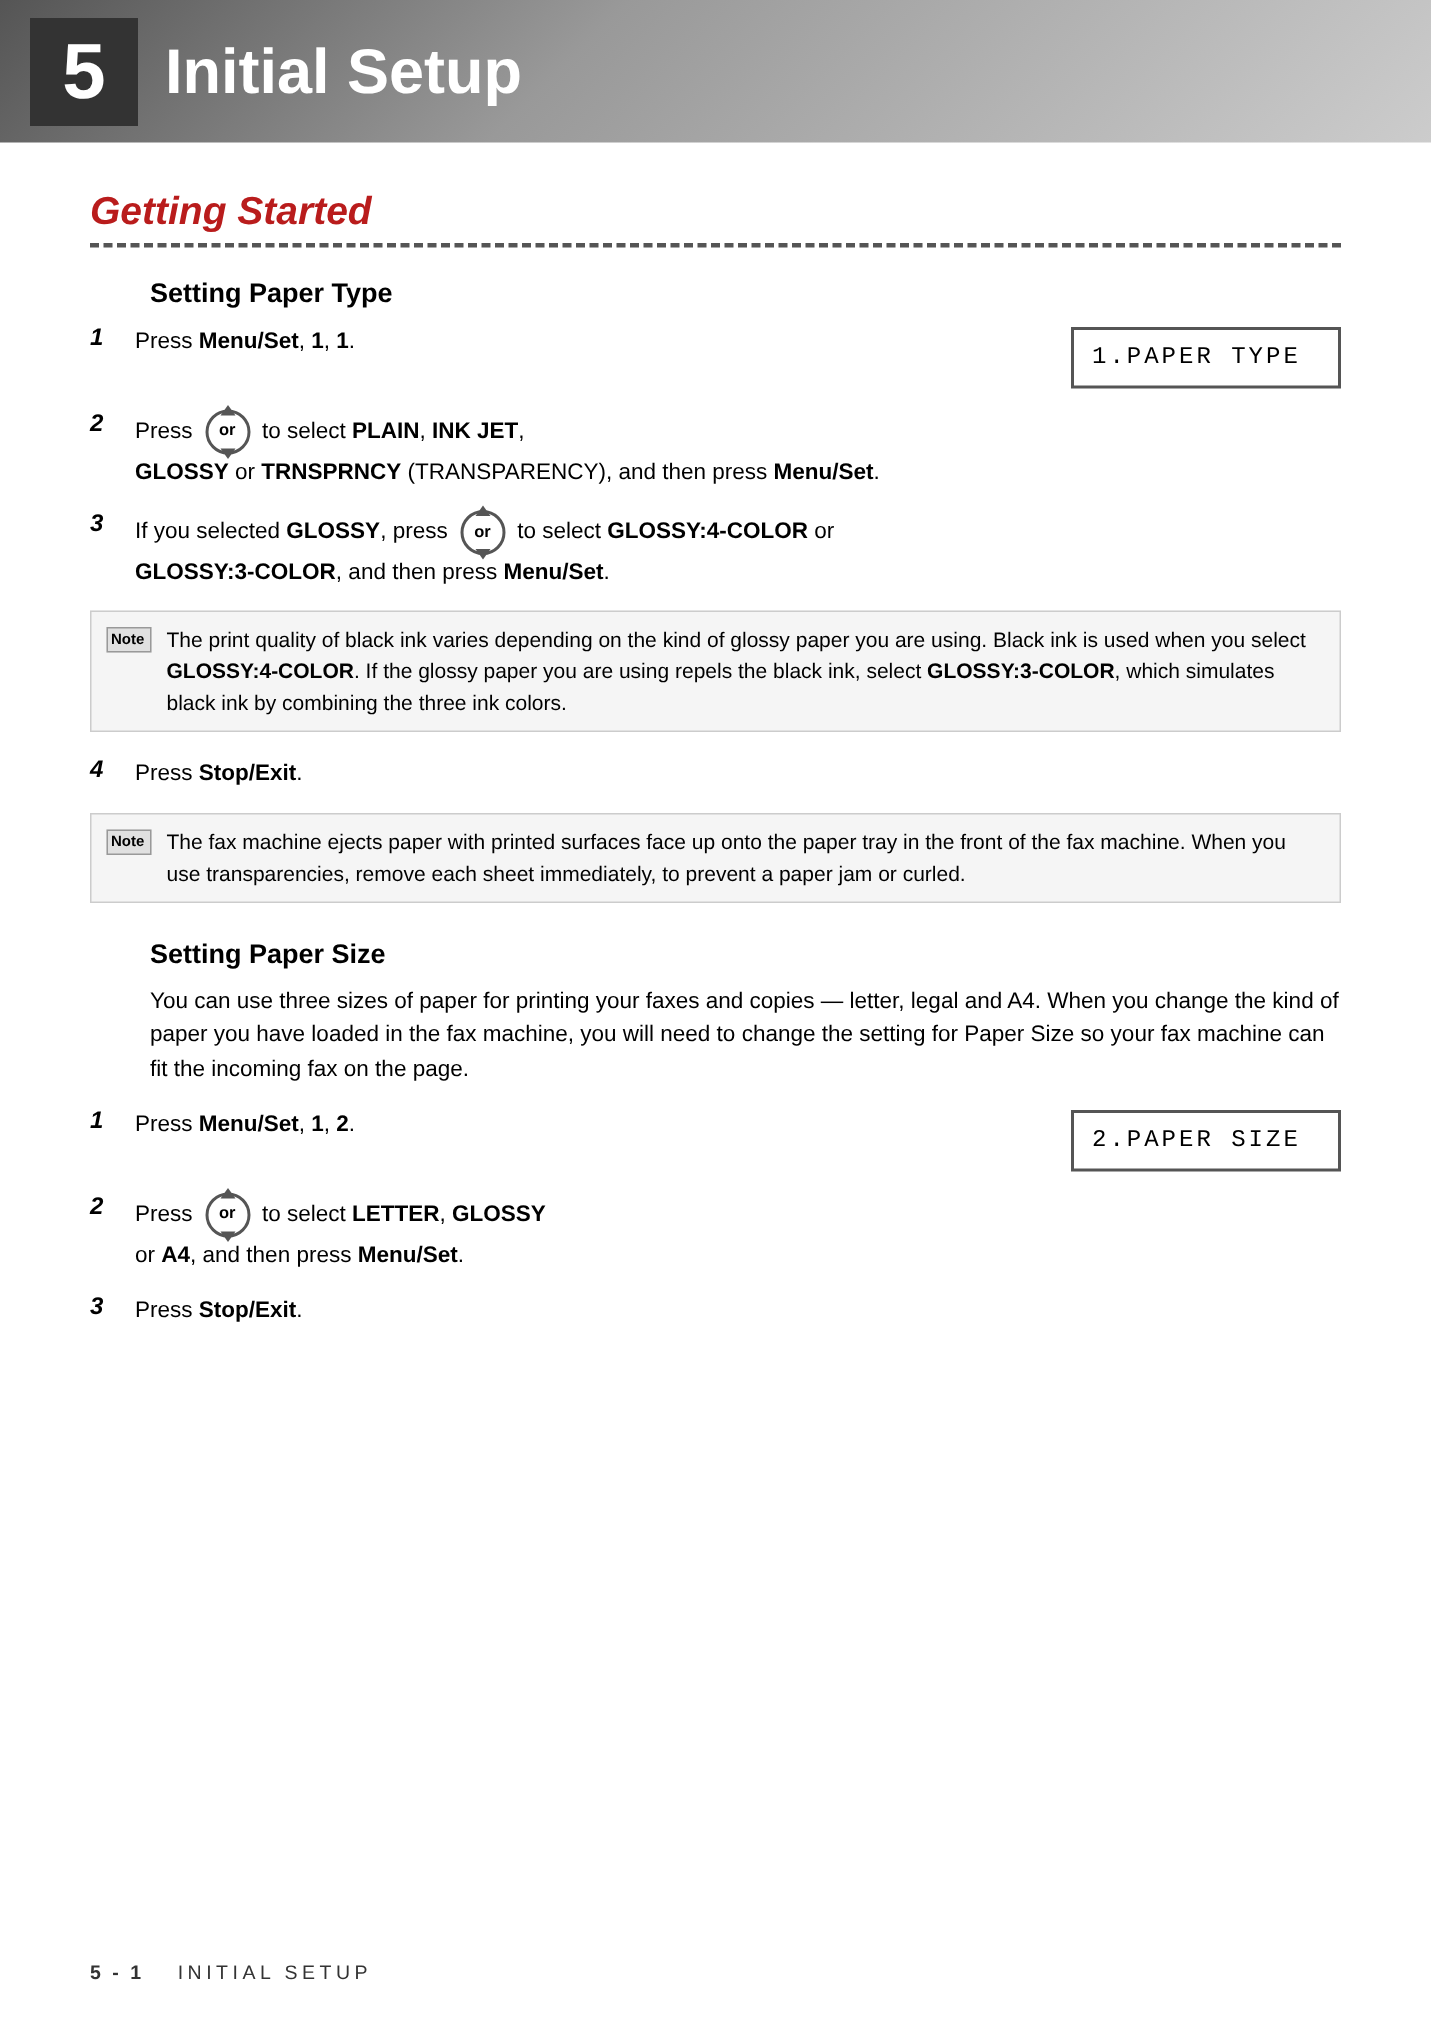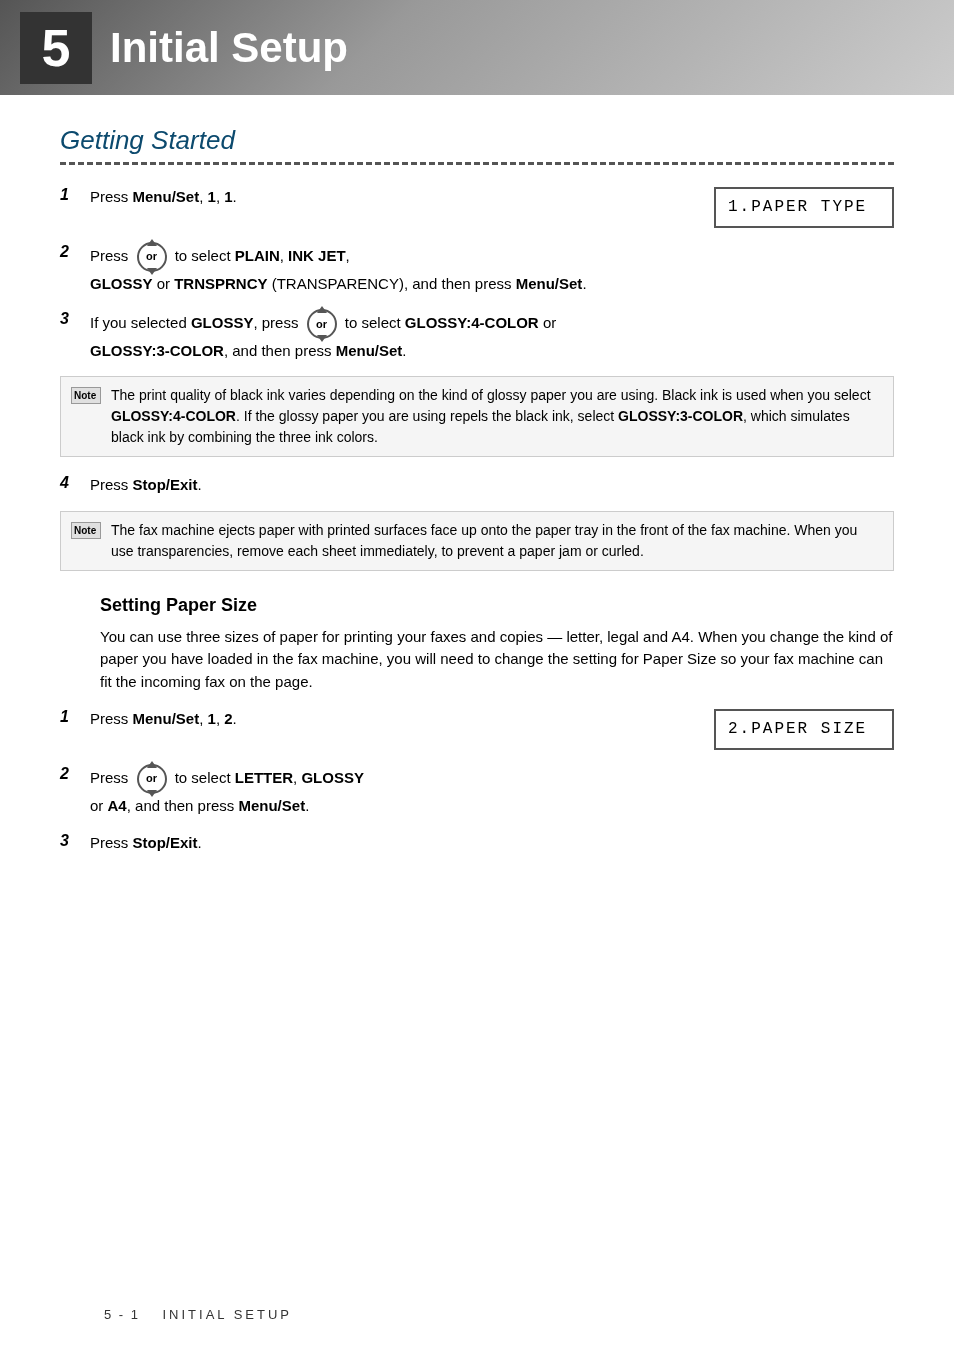--- a/index.html
+++ b/index.html
@@ -45,23 +45,23 @@
     }
 
     
     .content {
       padding: 0 60px 40px 60px;
     }
 
     
     .section-heading {
       font-size: 26px;
-      font-weight: normal;
+      font-weight: bold;
       font-style: italic;
-      color: #0c4a6e;
+      color: #b91c1c;
       margin-bottom: 6px;
     }
 
     
     .dashed-separator {
       border: none;
       border-top: 3px dashed #555;
       margin-bottom: 20px;
     }
 
@@ -210,22 +210,21 @@
     .footer {
       position: absolute;
       bottom: 30px;
       left: 60px;
       font-size: 13px;
       letter-spacing: 2px;
       color: #333;
     }
 
     .footer-page {
-      font-weight: normal;
-      margin-left: 44px;
+      font-weight: bold;
     }
 
     .small-caps {
       font-variant: small-caps;
       letter-spacing: 3px;
     }
   </style>
 </head>
 <body>
 
@@ -233,20 +232,21 @@
   <div class="chapter-number-box">5</div>
   <div class="chapter-title">Initial Setup</div>
 </div>
 
 <div class="content">
 
   <div class="section-heading">Getting Started</div>
   <hr class="dashed-separator">
 
   <div>
+    <div class="sub-heading sub-heading-first">Setting Paper Type</div>
 
 
     <div class="step">
       <div class="step-number"><i>1</i></div>
       <div class="step-content">
         <div class="step-with-display">
           <div class="step-text-part">
             Press <b>Menu/Set</b>, <b>1</b>, <b>1</b>.
           </div>
           <div class="lcd-display">1.PAPER  TYPE</div>

